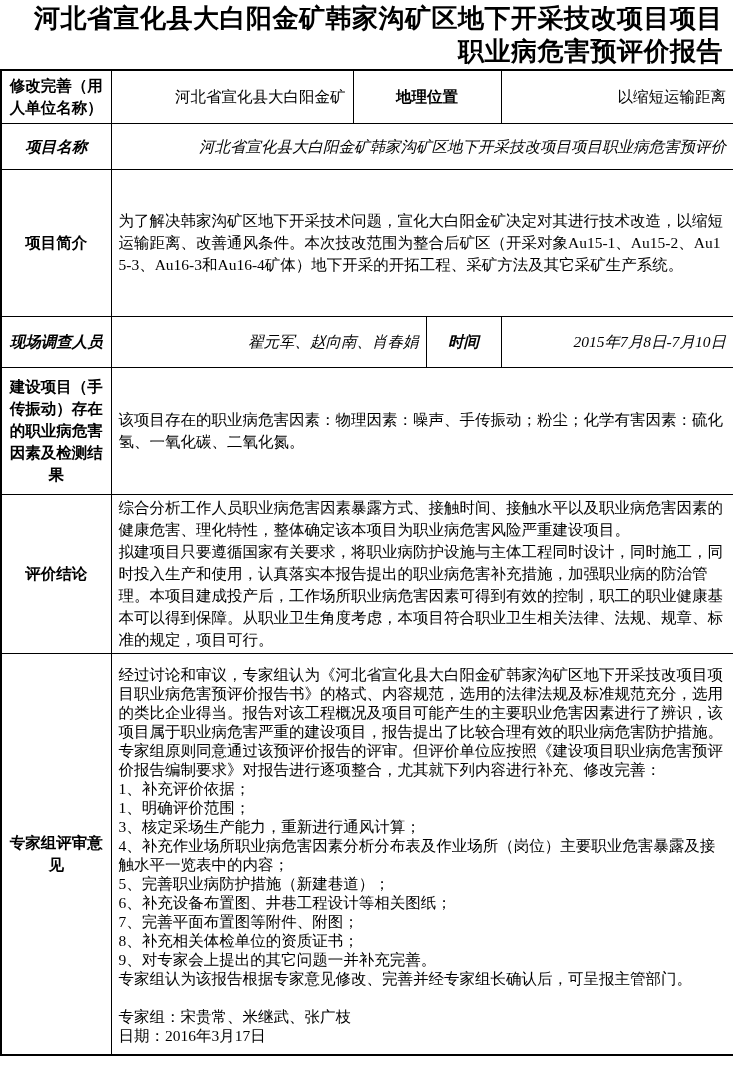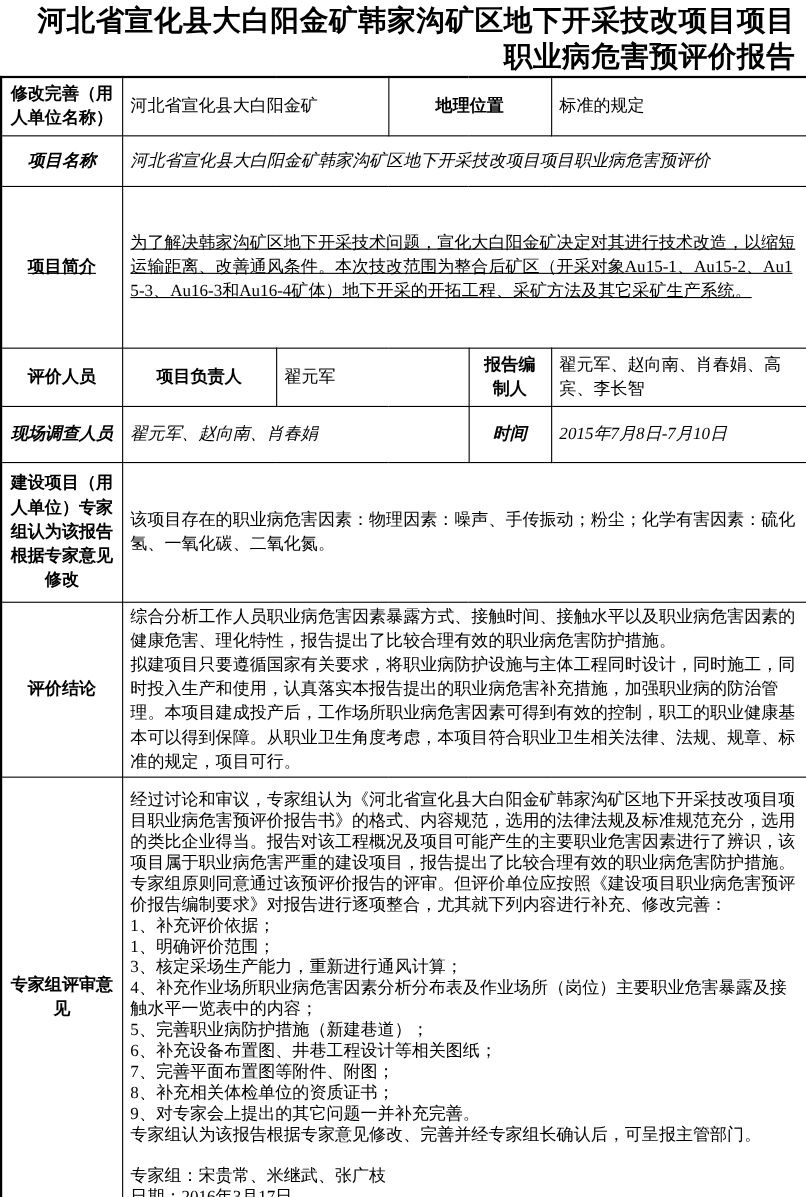--- a/index.html
+++ b/index.html
@@ -31,27 +31,27 @@
     padding:2px 7px;
     vertical-align:middle;
     word-break:break-all;
     overflow:hidden;
   }
   td.label-cell {
     font-weight:bold;
     text-align:center;
     padding:2px 4px;
   }
-  td.v-center { text-align:left; }
+  td.v-center { text-align:right; }
   td.v-left   { text-align:left; }
   td.v-top    { vertical-align:top; }
 
   tr.r-unit    td { height:48px; }
   tr.r-name    td { height:41px;font-style:italic; }
-  tr.r-brief   td { height:142px;text-decoration:underline; }
+  tr.r-brief   td { height:142px; }
   tr.r-eval    td { height:48px; }
   tr.r-survey  td { height:46px;font-style:italic; }
   tr.r-hazard  td { height:122px; }
   tr.r-concl   td { height:133px; }
   tr.r-expert  td { height:394px; }
 
   tr.r-concl td.content-cell p { margin:0; }
   tr.r-expert td.content-cell {
     font-size:15.5px;
     line-height:19px;
@@ -73,57 +73,50 @@
     <col style="width:73px">
     <col style="width:75px">
     <col style="width:233px">
   </colgroup>
 
   <tbody>
       <tr class="r-unit">
     <td class="label-cell">修改完善（用人单位名称）</td>
     <td class="v-center" colspan="2">河北省宣化县大白阳金矿</td>
     <td class="label-cell" colspan="2">地理位置</td>
-    <td class="v-center">标准的规定</td>
+    <td class="v-center">以缩短运输距离</td>
   </tr>
 
   <tr class="r-name">
     <td class="label-cell">项目名称</td>
     <td class="v-center" colspan="5">河北省宣化县大白阳金矿韩家沟矿区地下开采技改项目项目职业病危害预评价</td>
   </tr>
 
   <tr class="r-brief">
     <td class="label-cell">项目简介</td>
     <td class="v-left" colspan="5">为了解决韩家沟矿区地下开采技术问题，宣化大白阳金矿决定对其进行技术改造，以缩短运输距离、改善通风条件。本次技改范围为整合后矿区（开采对象Au15-1、Au15-2、Au15-3、Au16-3和Au16-4矿体）地下开采的开拓工程、采矿方法及其它采矿生产系统。</td>
   </tr>
 
-  <tr class="r-eval">
-    <td class="label-cell">评价人员</td>
-    <td class="label-cell">项目负责人</td>
-    <td class="v-center" colspan="2">翟元军</td>
-    <td class="label-cell">报告编制人</td>
-    <td class="v-center">翟元军、赵向南、肖春娟、高宾、李长智</td>
-  </tr>
 
   <tr class="r-survey">
     <td class="label-cell">现场调查人员</td>
     <td class="v-center" colspan="3">翟元军、赵向南、肖春娟</td>
     <td class="label-cell">时间</td>
     <td class="v-center">2015年7月8日-7月10日</td>
   </tr>
 
   <tr class="r-hazard">
-    <td class="label-cell">建设项目（用人单位）专家组认为该报告根据专家意见修改</td>
+    <td class="label-cell">建设项目（手传振动）存在的职业病危害因素及检测结果</td>
     <td class="v-left" colspan="5">该项目存在的职业病危害因素：物理因素：噪声、手传振动；粉尘；化学有害因素：硫化氢、一氧化碳、二氧化氮。</td>
   </tr>
 
   <tr class="r-concl">
     <td class="label-cell">评价结论</td>
     <td class="v-left content-cell" colspan="5">
-      <p class="line">综合分析工作人员职业病危害因素暴露方式、接触时间、接触水平以及职业病危害因素的健康危害、理化特性，报告提出了比较合理有效的职业病危害防护措施。</p>
+      <p class="line">综合分析工作人员职业病危害因素暴露方式、接触时间、接触水平以及职业病危害因素的健康危害、理化特性，整体确定该本项目为职业病危害风险严重建设项目。</p>
       <p class="line">拟建项目只要遵循国家有关要求，将职业病防护设施与主体工程同时设计，同时施工，同时投入生产和使用，认真落实本报告提出的职业病危害补充措施，加强职业病的防治管理。本项目建成投产后，工作场所职业病危害因素可得到有效的控制，职工的职业健康基本可以得到保障。从职业卫生角度考虑，本项目符合职业卫生相关法律、法规、规章、标准的规定，项目可行。</p>
     </td>
   </tr>
 
   <tr class="r-expert">
     <td class="label-cell">专家组评审意见</td>
     <td class="v-left v-top content-cell" colspan="5">
       <div class="line">经过讨论和审议，专家组认为《河北省宣化县大白阳金矿韩家沟矿区地下开采技改项目项目职业病危害预评价报告书》的格式、内容规范，选用的法律法规及标准规范充分，选用的类比企业得当。报告对该工程概况及项目可能产生的主要职业危害因素进行了辨识，该项目属于职业病危害严重的建设项目，报告提出了比较合理有效的职业病危害防护措施。专家组原则同意通过该预评价报告的评审。但评价单位应按照《建设项目职业病危害预评价报告编制要求》对报告进行逐项整合，尤其就下列内容进行补充、修改完善：</div>
       <div class="line">1、补充评价依据；</div>
       <div class="line">1、明确评价范围；</div>

